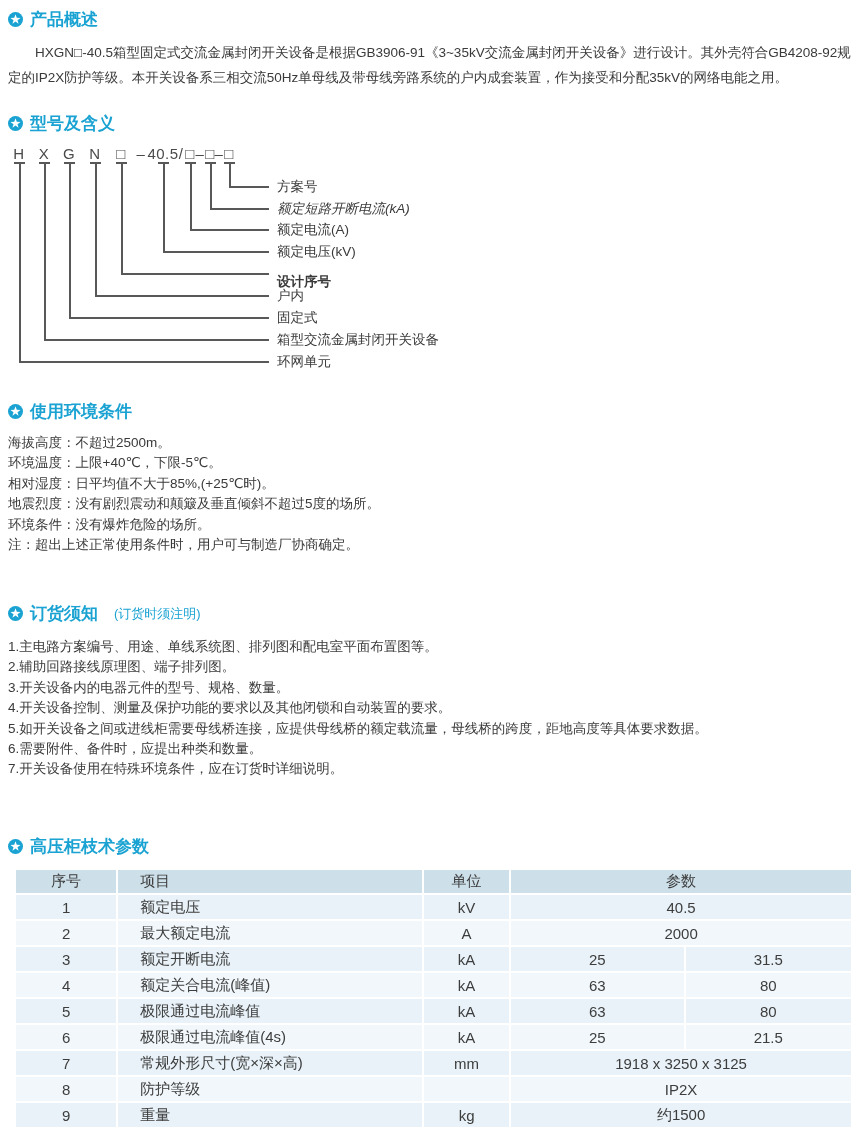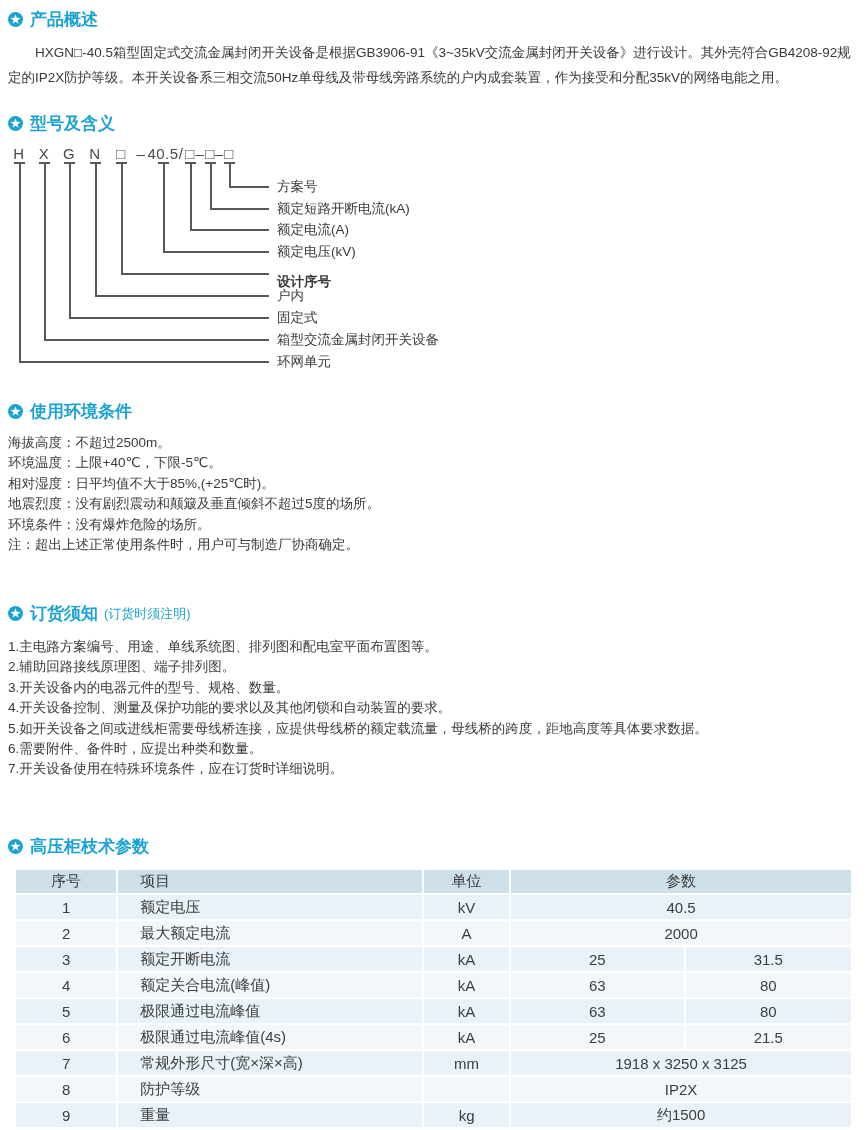--- a/index.html
+++ b/index.html
@@ -17,21 +17,21 @@
     font-size: 17px; font-weight: bold;
     color: #1aa3d2;
     white-space: nowrap;
     text-align: center;
   }
   .section-header .icon-wrap {
     width: 15px; height: 15px; margin-right: 7px;
     display: inline-flex;
   }
   .section-header .sub {
-    font-size: 13px; font-weight: normal; margin-left: 6px;
+    font-size: 13px; font-weight: normal; margin-left: 16px;
   }
   .para {
     position: absolute; left: 8px; width: 853px;
     font-size: 13.5px; line-height: 25px;
     text-indent: 27px;
     color: #3a3a3a;
   }
   .text-lines { position: absolute; left: 8px; width: 853px; font-size: 13.5px; }
   .text-lines > div { line-height: 20.4px; }
   
@@ -103,21 +103,21 @@
     <span class="seg" style="left: 204px;">□</span>
     <span class="seg" style="left: 213px;">–</span>
     <span class="seg" style="left: 223px;">□</span>
     <div class="ln" style="left: 218px; top: 17px; width: 11px; height: 2px;"></div>
     <div class="ln" style="left: 223px; top: 19px; width: 1.5px; height: 22px;"></div>
     <div class="ln" style="left: 223px; top: 41px; width: 40px; height: 1.5px;"></div>
     <span class="dlabel" style="left: 271px; top: 33px;">方案号</span>
     <div class="ln" style="left: 199px; top: 17px; width: 11px; height: 2px;"></div>
     <div class="ln" style="left: 204px; top: 19px; width: 1.5px; height: 44px;"></div>
     <div class="ln" style="left: 204px; top: 63px; width: 59px; height: 1.5px;"></div>
-    <span class="dlabel" style="left: 271px; top: 55px;">额定短路开断电流(kA)</span>
+    <span class="dlabel" style="left: 271px; top: 55px; font-style: italic;">额定短路开断电流(kA)</span>
     <div class="ln" style="left: 179px; top: 17px; width: 11px; height: 2px;"></div>
     <div class="ln" style="left: 184px; top: 19px; width: 1.5px; height: 65px;"></div>
     <div class="ln" style="left: 184px; top: 84px; width: 79px; height: 1.5px;"></div>
     <span class="dlabel" style="left: 271px; top: 76px;">额定电流(A)</span>
     <div class="ln" style="left: 152px; top: 17px; width: 11px; height: 2px;"></div>
     <div class="ln" style="left: 157px; top: 19px; width: 1.5px; height: 87px;"></div>
     <div class="ln" style="left: 157px; top: 106px; width: 106px; height: 1.5px;"></div>
     <span class="dlabel" style="left: 271px; top: 98px;">额定电压(kV)</span>
     <div class="ln" style="left: 110px; top: 17px; width: 11px; height: 2px;"></div>
     <div class="ln" style="left: 115px; top: 19px; width: 1.5px; height: 109px;"></div>

